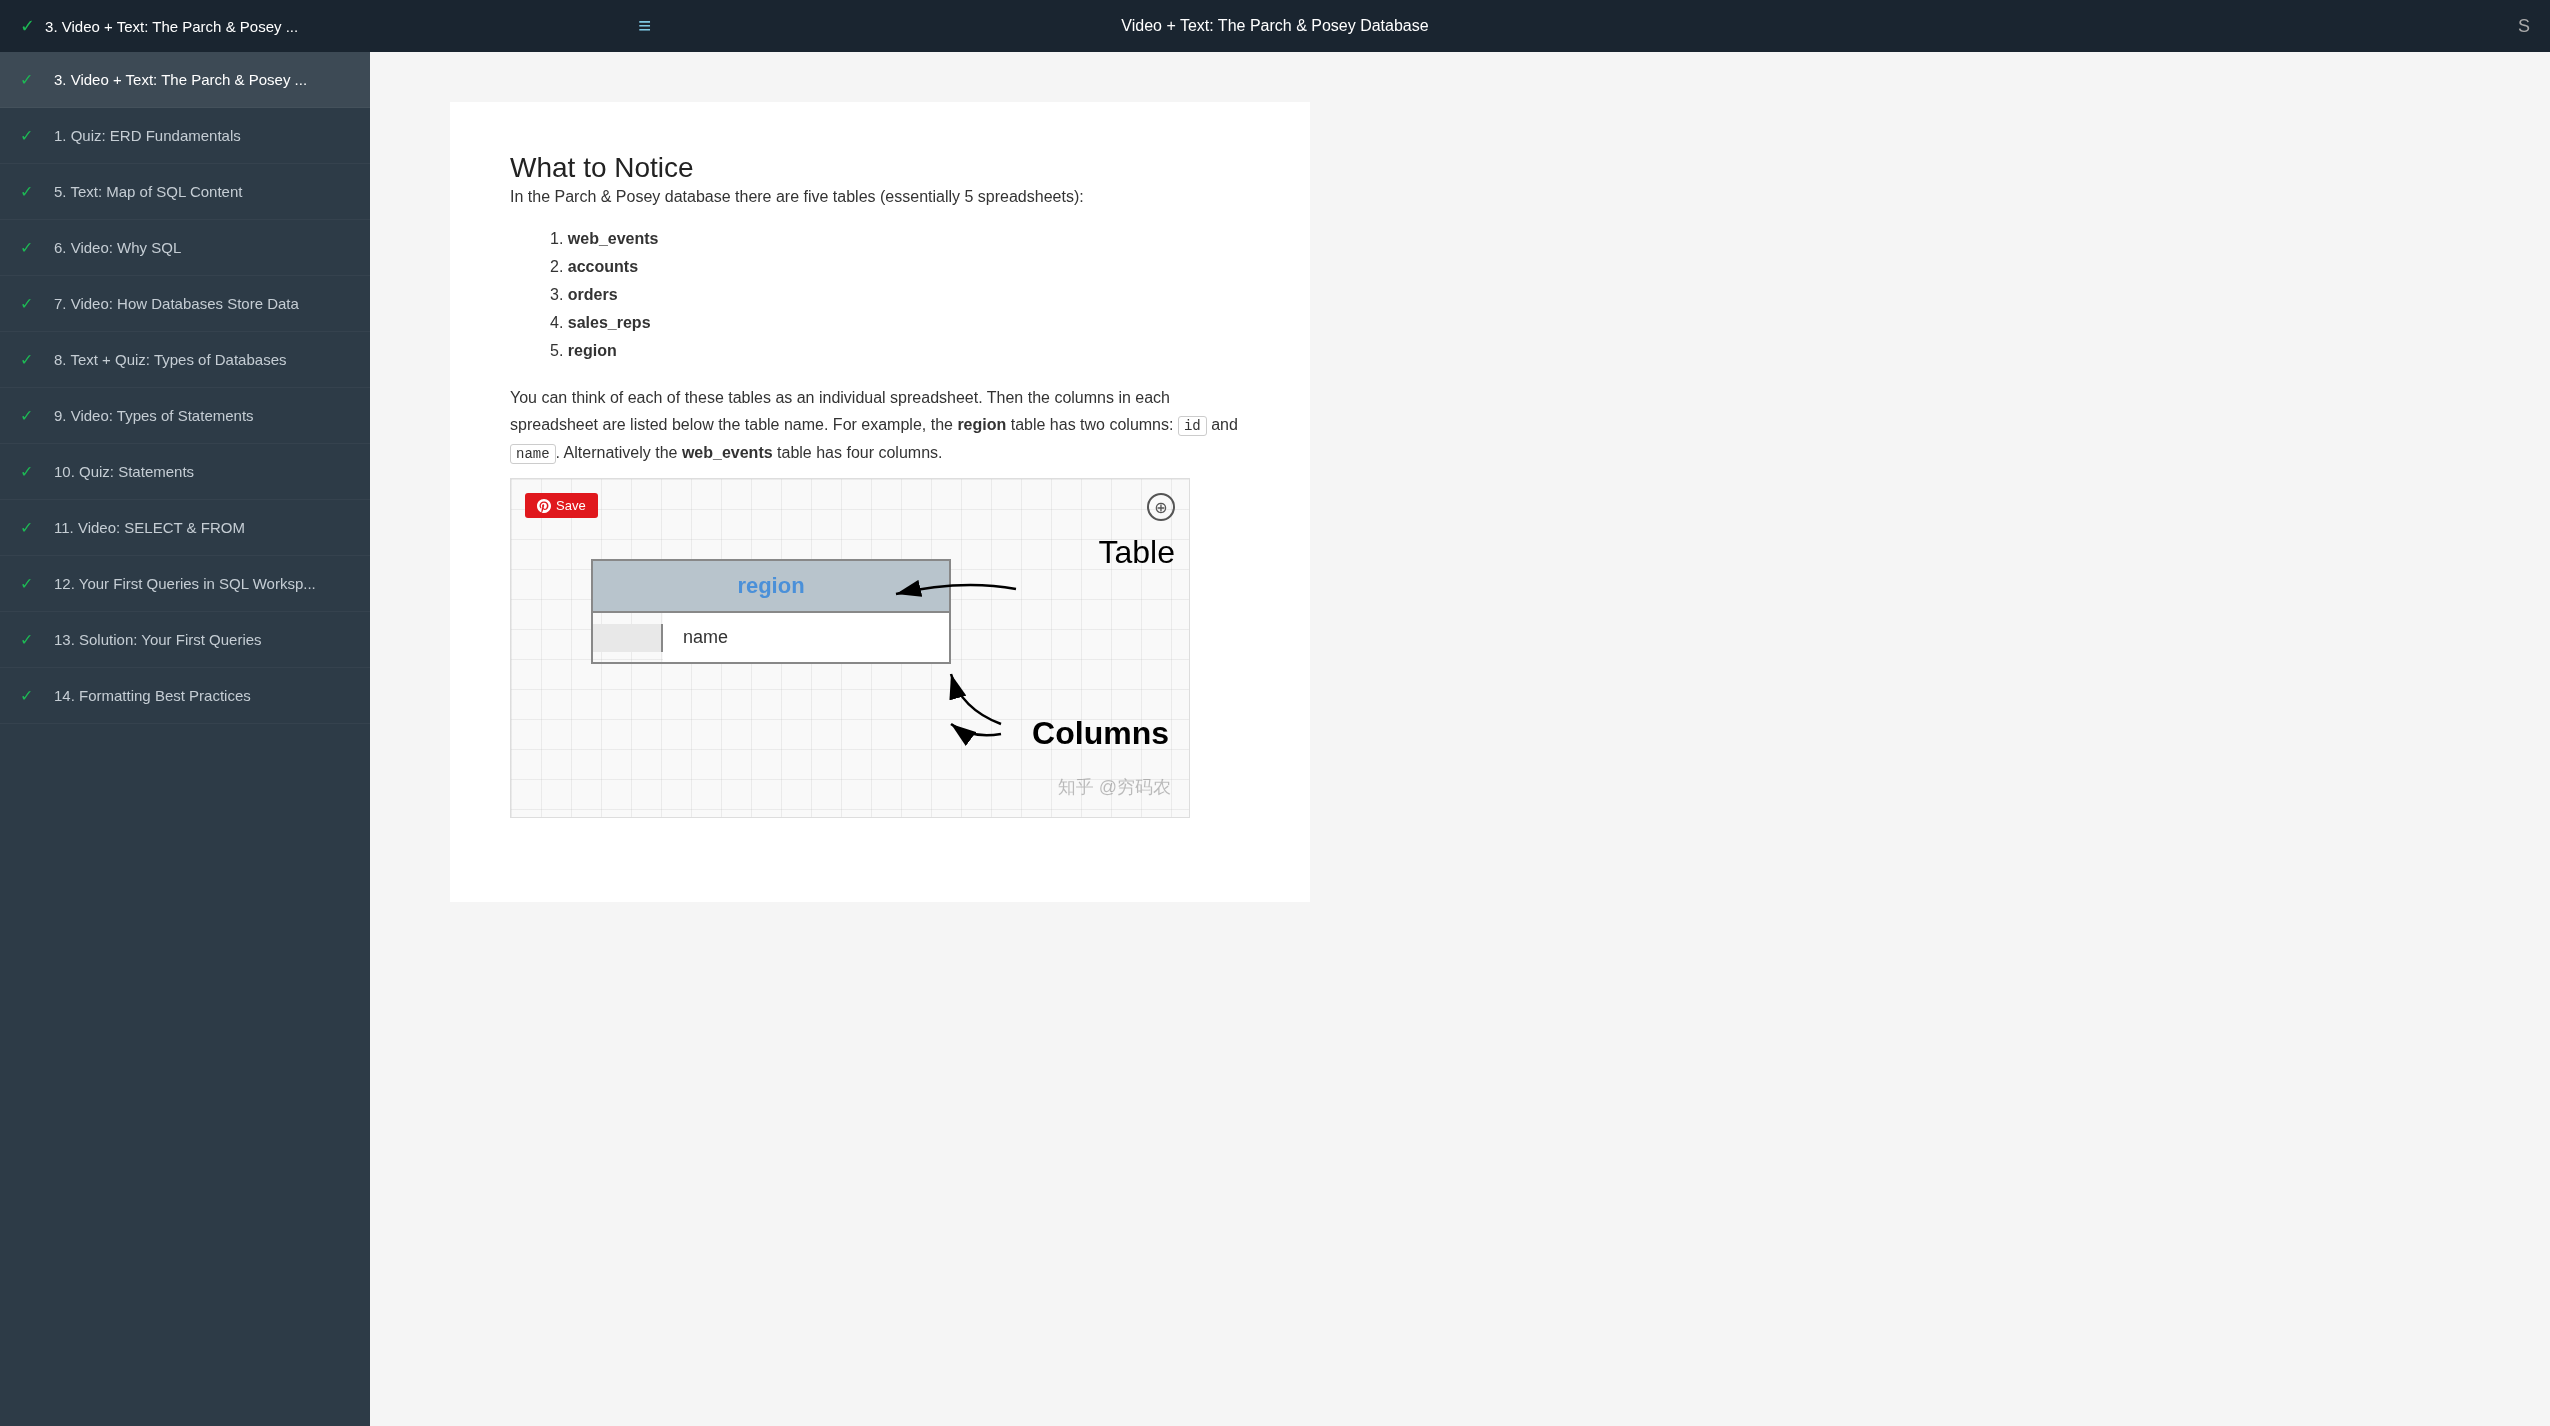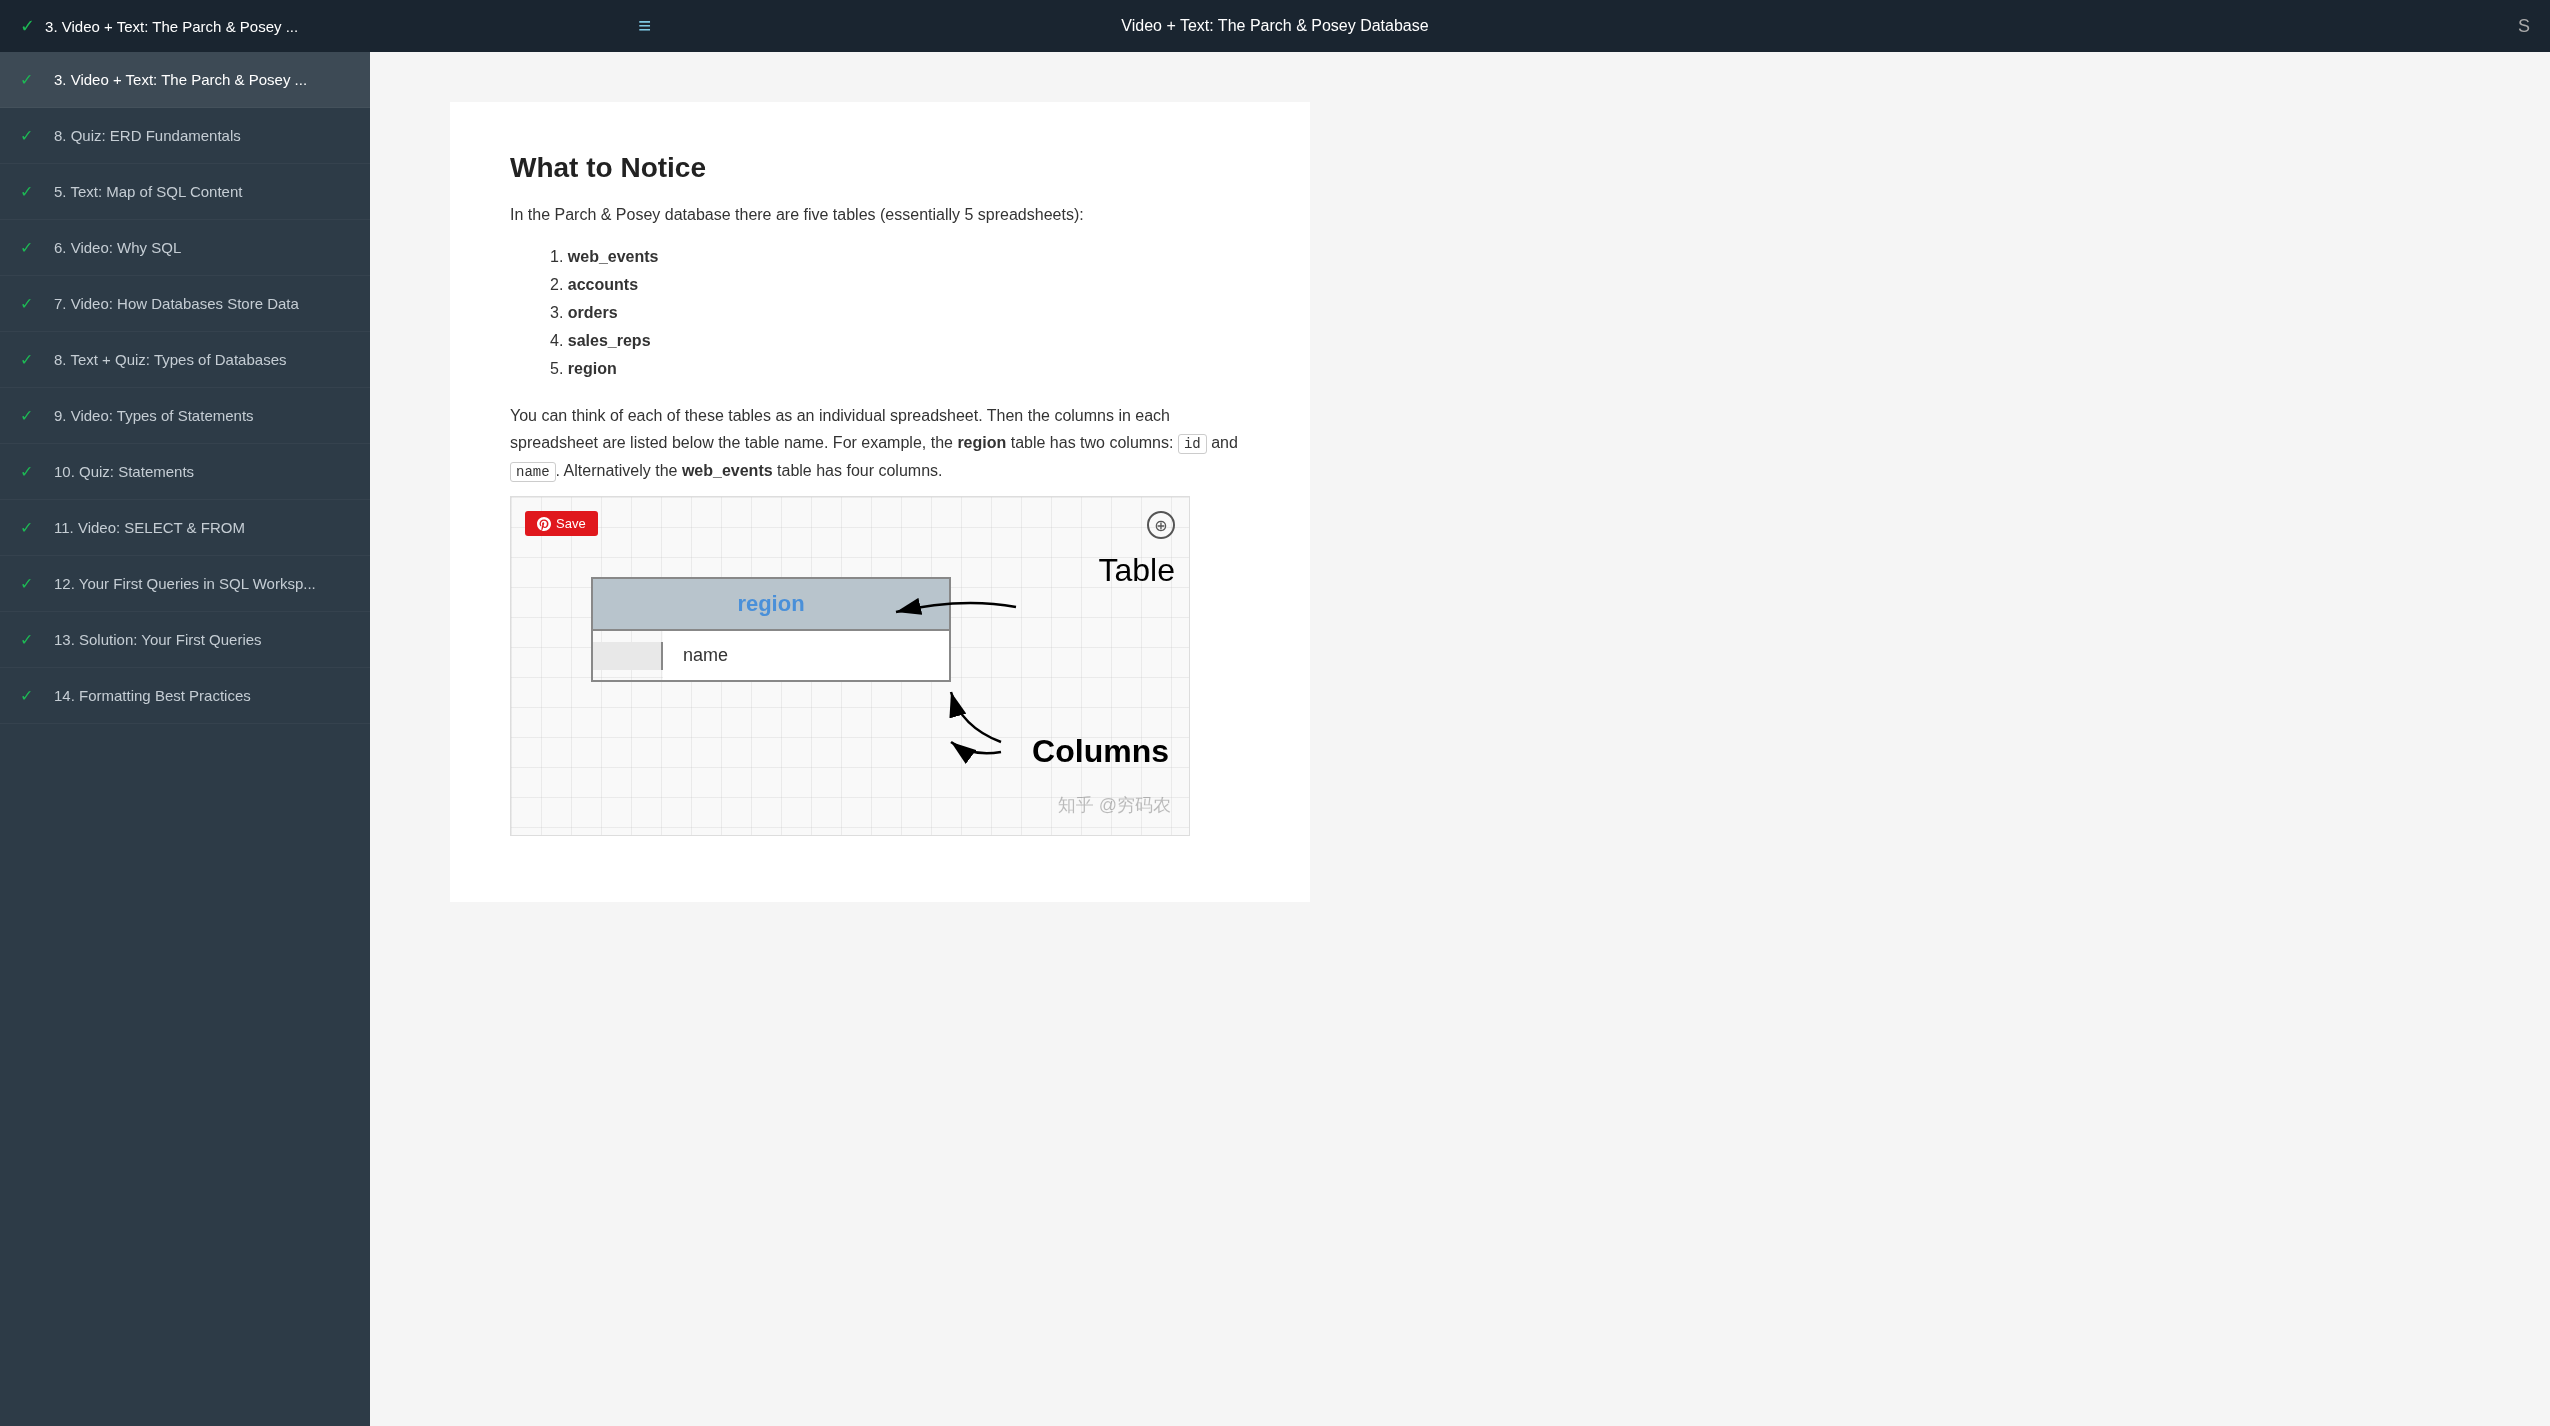--- a/index.html
+++ b/index.html
@@ -94,23 +94,22 @@
       padding: 50px 80px;
     }
     .content-inner {
       max-width: 860px;
       background: #fff;
       padding: 50px 60px;
       min-height: 800px;
     }
     h1.content-title {
       font-size: 28px;
-      font-weight: 700;
+      font-weight: 400;
       color: #222;
-      margin-bottom: 18px;
     }
     .intro-text {
       font-size: 16px;
       color: #333;
       line-height: 1.6;
       margin-bottom: 20px;
     }
     .table-list {
       list-style: none;
       padding-left: 40px;
@@ -290,21 +289,21 @@
 
 <div class="main-layout">
 
   <nav class="sidebar">
     <div class="sidebar-item active">
       <span class="check-icon">✓</span>
       <span class="sidebar-item-label">3. Video + Text: The Parch &amp; Posey ...</span>
     </div>
     <div class="sidebar-item">
       <span class="check-icon">✓</span>
-      <span class="sidebar-item-label">8. Quiz: ERD Fundamentals</span>
+      <span class="sidebar-item-label">1. Quiz: ERD Fundamentals</span>
     </div>
     <div class="sidebar-item">
       <span class="check-icon">✓</span>
       <span class="sidebar-item-label">5. Text: Map of SQL Content</span>
     </div>
     <div class="sidebar-item">
       <span class="check-icon">✓</span>
       <span class="sidebar-item-label">6. Video: Why SQL</span>
     </div>
     <div class="sidebar-item">

